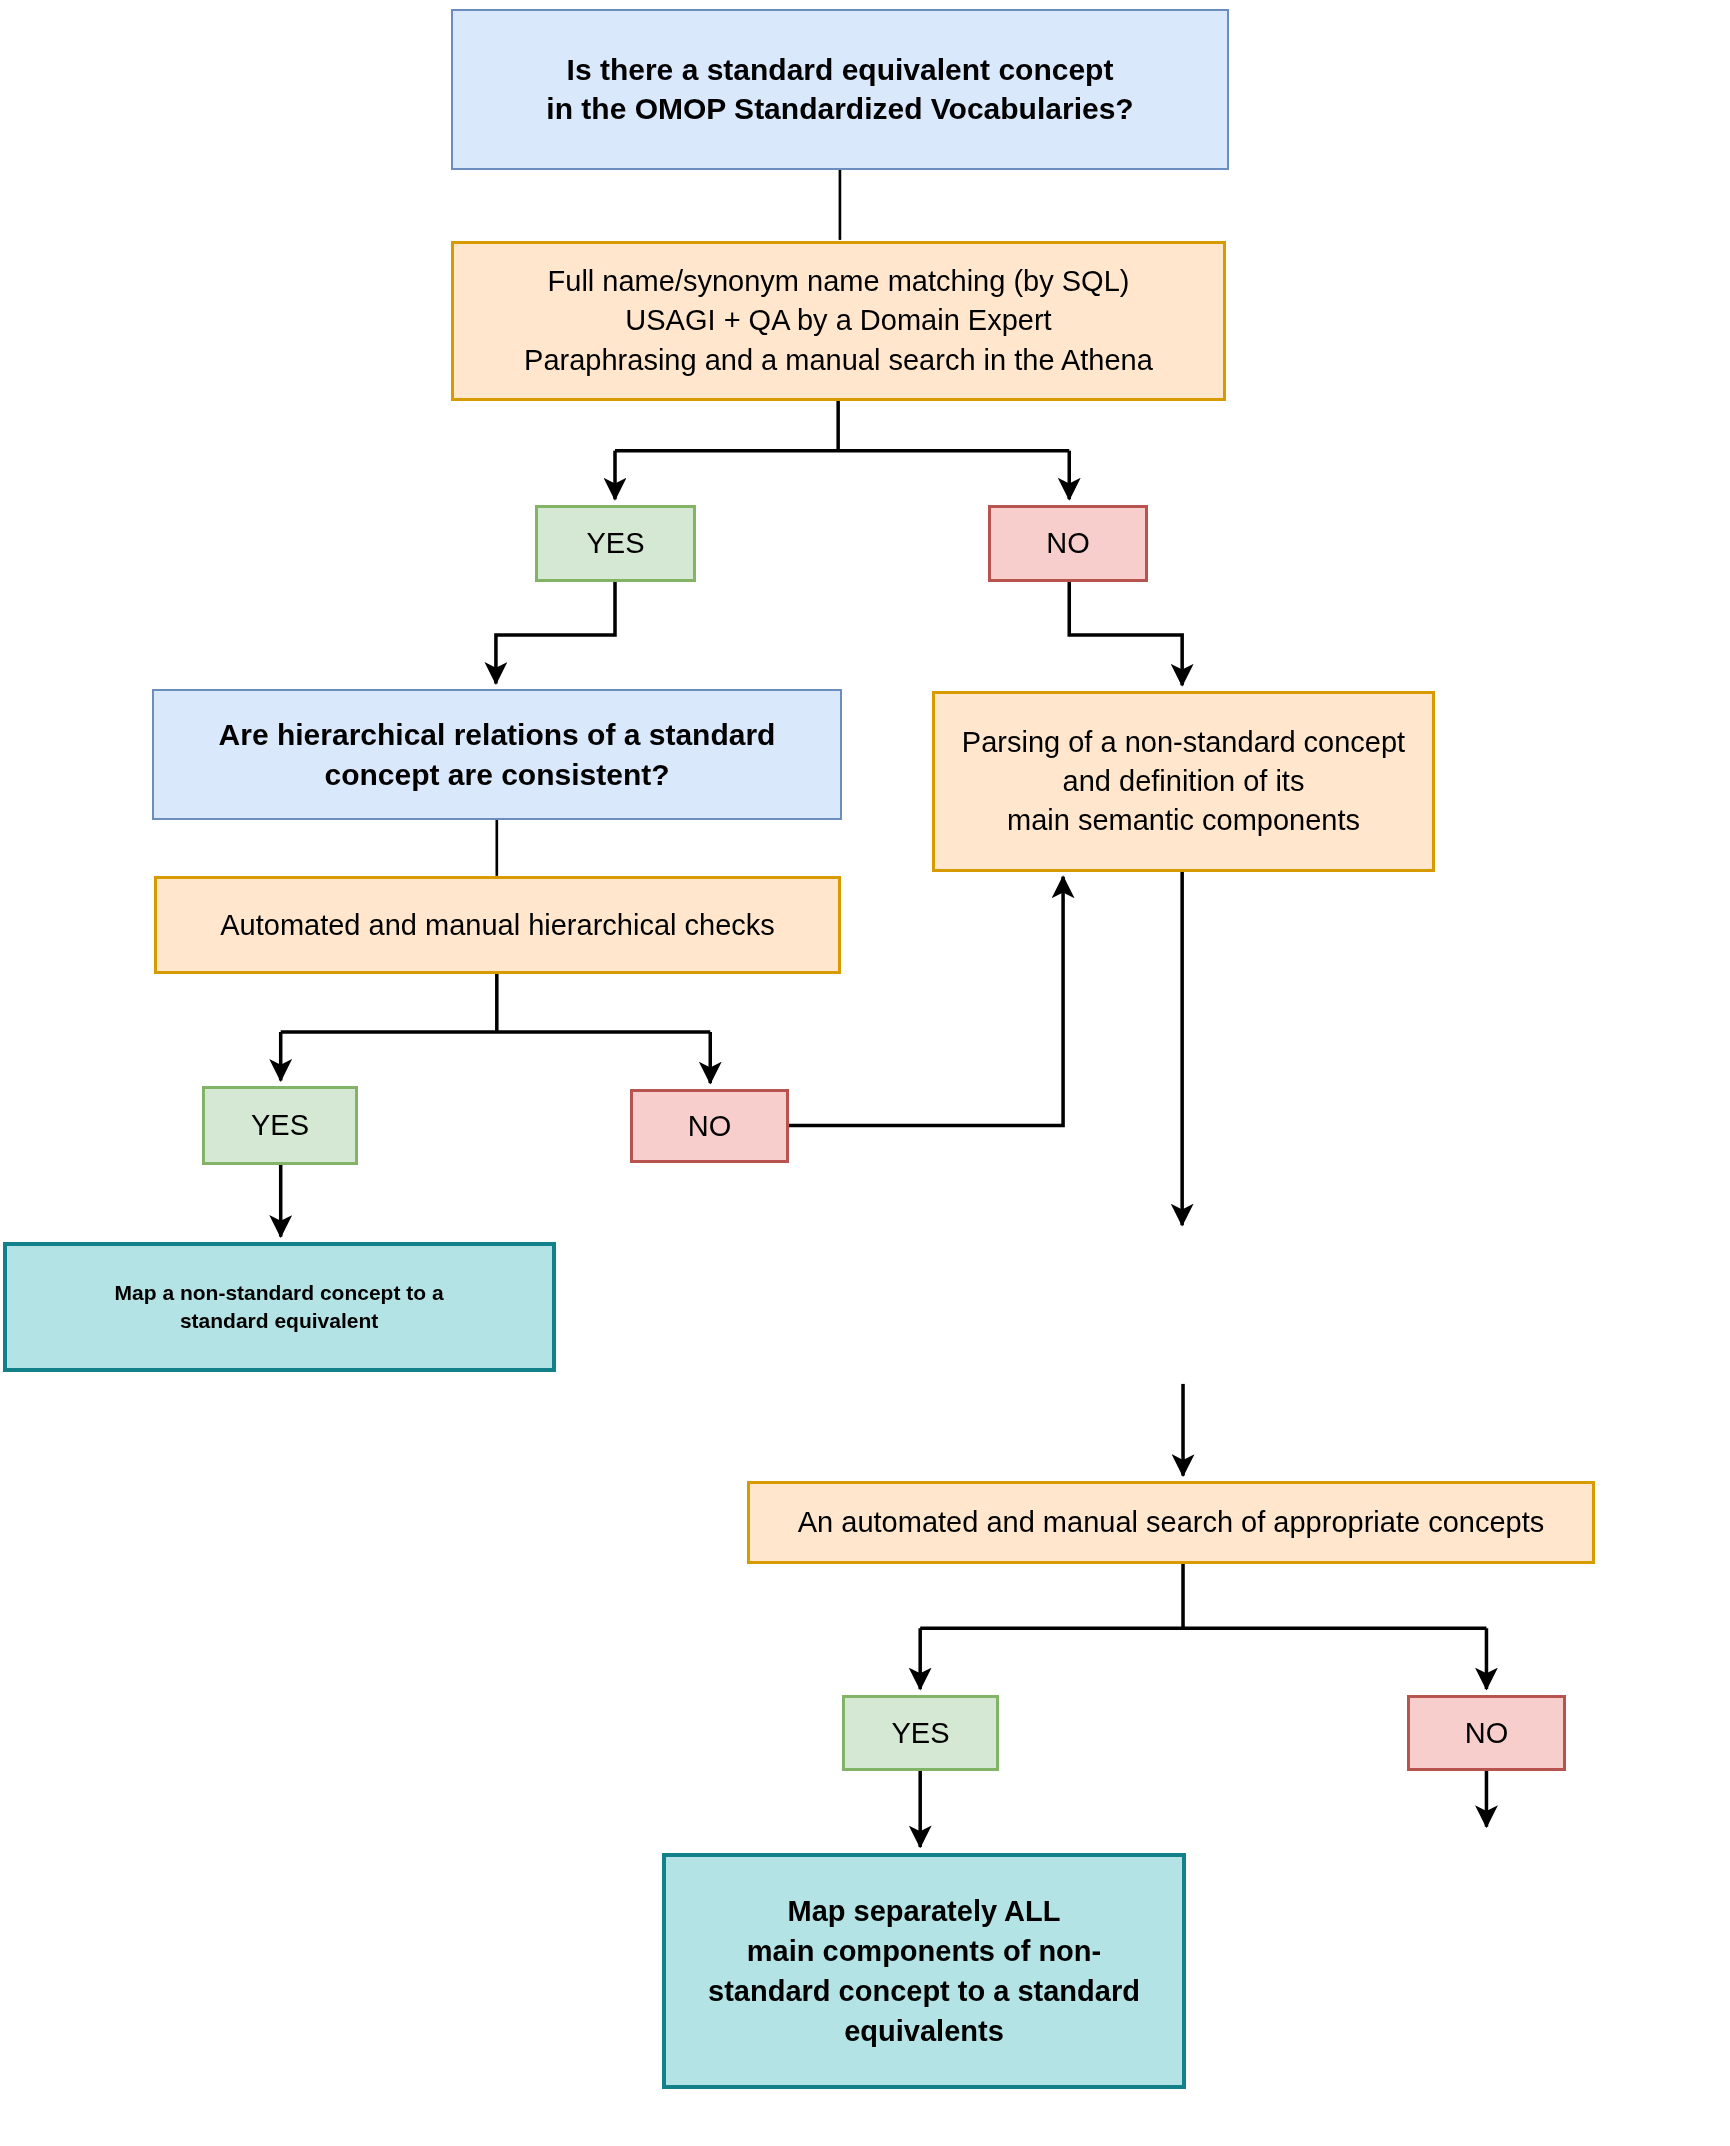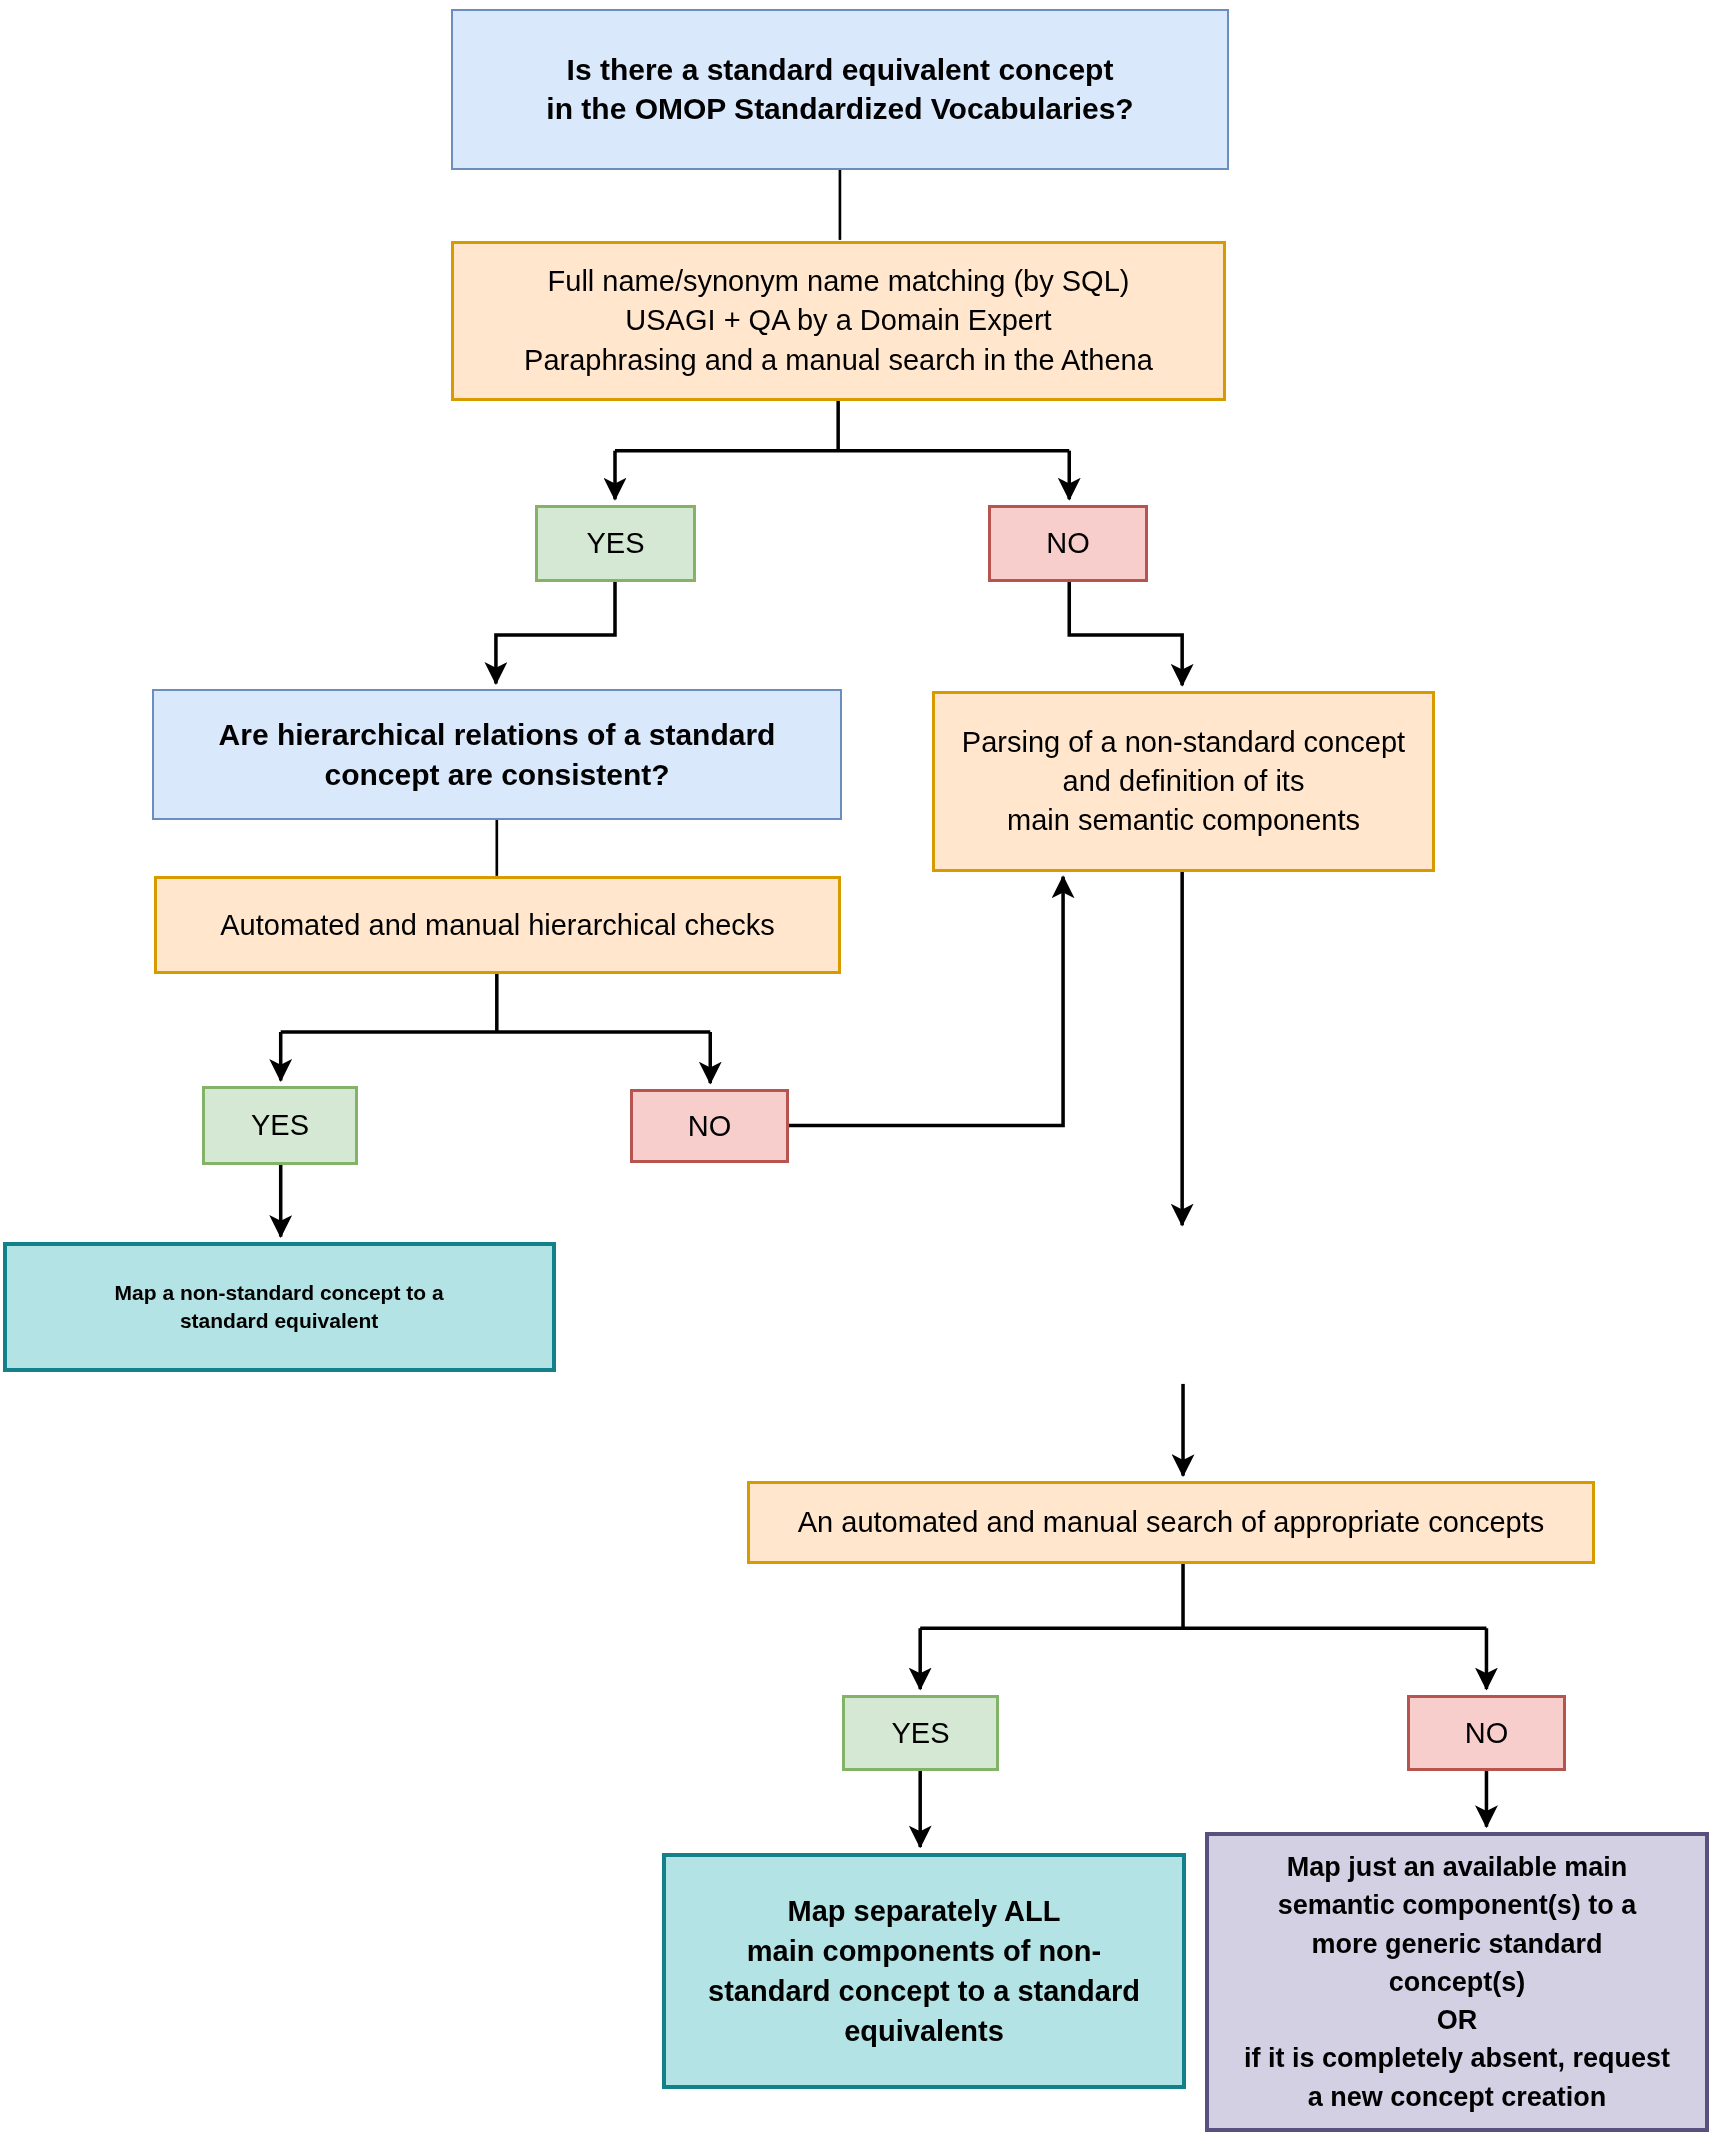--- a/index.html
+++ b/index.html
@@ -133,24 +133,15 @@
     <span>NO</span>
   </div>
 
   <div class="node teal bold" id="teal2">
     <span>Map separately ALL
 main components of non-
 standard concept to a standard
 equivalents</span>
   </div>
 
-  <div class="node purple bold" id="purple">
-    <span>Map just an available main
-semantic component(s) to a
-more generic standard
-concept(s)
-OR
-if it is completely absent, request
-a new concept creation</span>
-  </div>
 
 </div>
 
 
 </body></html>

